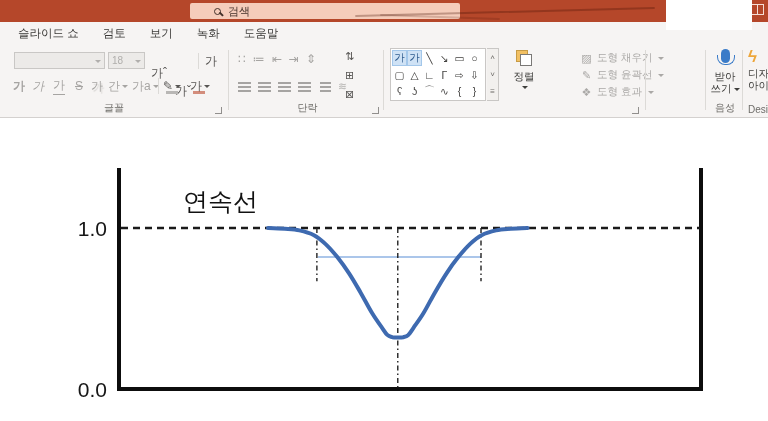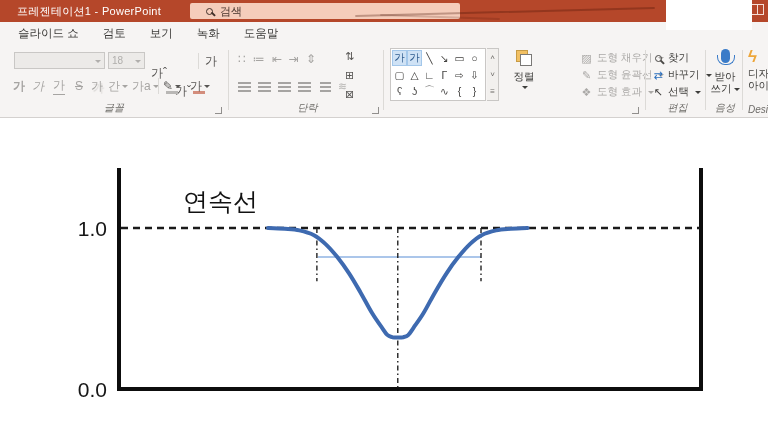--- a/index.html
+++ b/index.html
@@ -3,38 +3,38 @@
 <meta charset="utf-8">
 <style>
   * { margin:0; padding:0; box-sizing:border-box; }
   html,body { width:768px; height:421px; overflow:hidden; }
   body { font-family:"Liberation Sans","DejaVu Sans",sans-serif; background:#fff; position:relative; }
 
   
   .titlebar { position:relative; height:22px; background:#b5472a; display:flex; align-items:center; z-index:10; }
   .app-title { color:#fff; font-size:11px; margin-left:17px; white-space:nowrap; letter-spacing:.3px; }
   .search-pill { position:absolute; left:190px; top:3px; width:270px; height:16px; background:#f5cdbb; border-radius:2px;
-                 display:flex; align-items:center; gap:7px; padding-left:16px; font-size:11px; color:#43312a; }
+                 display:flex; align-items:center; gap:7px; padding-left:24px; font-size:11px; color:#43312a; }
   .mag { display:inline-block; width:7px; height:7px; border:1.5px solid currentColor; border-radius:50%; position:relative; }
   .mag::after { content:""; position:absolute; width:4.5px; height:1.6px; background:currentColor; transform:rotate(45deg); right:-3.8px; bottom:-1.4px; }
   .streak { position:absolute; background:rgba(70,15,3,.30); height:2px; transform:rotate(-1.5deg); border-radius:2px; }
   .s1 { left:355px; top:11px; width:300px; }
   .s2 { left:380px; top:16px; width:120px; transform:rotate(2deg); opacity:.6; }
   .white-overlay { position:absolute; left:666px; top:0; width:86px; height:30px; background:#fff; z-index:30; }
   .win-icon { position:absolute; right:4px; top:4px; width:13px; height:11px; border:1.6px solid #f4ddd5; z-index:31; }
   .win-icon::after { content:""; position:absolute; left:4.5px; top:0; width:1.6px; height:100%; background:#f4ddd5; }
 
   
   .tabrow { height:22px; background:#f6f4f3; display:flex; align-items:center; padding-left:6px; }
   .tab { font-size:11.5px; color:#3a3937; padding:0 12px; height:100%; display:flex; align-items:center; cursor:default; }
 
   
   .ribbon { position:relative; height:74px; background:#f6f4f3; border-bottom:1px solid #d4d1cf; font-size:11px; color:#4a4846; }
   .grp { position:absolute; top:0; height:74px; }
-  .grp-label { position:absolute; bottom:3px; left:0; right:0; text-align:center; font-size:10px; color:#6e6c69;font-style:italic; }
+  .grp-label { position:absolute; bottom:3px; left:0; right:0; text-align:center; font-size:10px; color:#6e6c69; }
   .gdiv { position:absolute; top:6px; height:60px; width:1px; background:#dcdad7; }
   .dlg { position:absolute; bottom:4px; width:7px; height:7px; border-right:1.3px solid #918f8d; border-bottom:1.3px solid #918f8d; }
 
   .g-font { left:0; width:228px; }
   .combo { position:absolute; height:17px; background:#eceae8; border:1px solid #c9c7c5; color:#b0aeac; font-size:10px;
            display:flex; align-items:center; padding:0 3px; }
   .combo .car { margin-left:auto; }
   .car { display:inline-block; width:0; height:0; border:3px solid transparent; border-top:3.5px solid currentColor; margin-left:2px; position:relative; top:2px; }
   .ibtn { position:absolute; height:18px; min-width:18px; display:flex; align-items:center; justify-content:center; font-size:12px; color:#a6a4a2; }
   .ibtn.dark { color:#575553; }
@@ -86,21 +86,20 @@
   .g-design .grp-label { text-align:left; padding-left:2px; color:#6e6c69; }
 
   
   .slide { position:relative; width:768px; height:303px; background:#fff; }
   svg text { font-family:"Liberation Sans","DejaVu Sans",sans-serif; }
 </style>
 </head>
 <body>
 
 <header class="titlebar">
-  <span class="app-title">프레젠테이션1 - PowerPoint</span>
   <div class="search-pill">
     <span class="mag"></span>
     <span>검색</span>
   </div>
   <div class="streak s1"></div>
   <div class="streak s2"></div>
   <span class="win-icon"></span>
 </header>
 <div class="white-overlay"></div>
 
@@ -233,37 +232,20 @@
     </div>
     <div class="srow" style="left:192px;top:41px;">
       <span class="ic">❖</span>
         <span>도형 효과</span>
         <span class="car"></span>
     </div>
     <span class="dlg" style="right:6px;"></span>
   </div>
   <span class="gdiv" style="left:645px;"></span>
 
-  <div class="grp g-edit">
-    <div class="erow" style="left:2px;top:7px;">
-      <span class="ic"><span class="mag" style="color:#4a4846;"></span></span>
-      <span>찾기</span>
-    </div>
-    <div class="erow" style="left:2px;top:24px;">
-      <span class="ic ic-replace">⇄</span>
-      <span>바꾸기</span>
-        <span class="car"></span>
-    </div>
-    <div class="erow" style="left:2px;top:41px;">
-      <span class="ic">↖</span>
-      <span>선택</span>
-        <span class="car"></span>
-    </div>
-    <span class="grp-label">편집</span>
-  </div>
   <span class="gdiv" style="left:705px;"></span>
 
   <div class="grp g-voice">
     <div>
       <span class="mic" style="display:block;"></span>
       <div class="vlabel">
         <div>받아</div>
         <div><span>쓰기</span><span class="car"></span></div>
       </div>
     </div>

